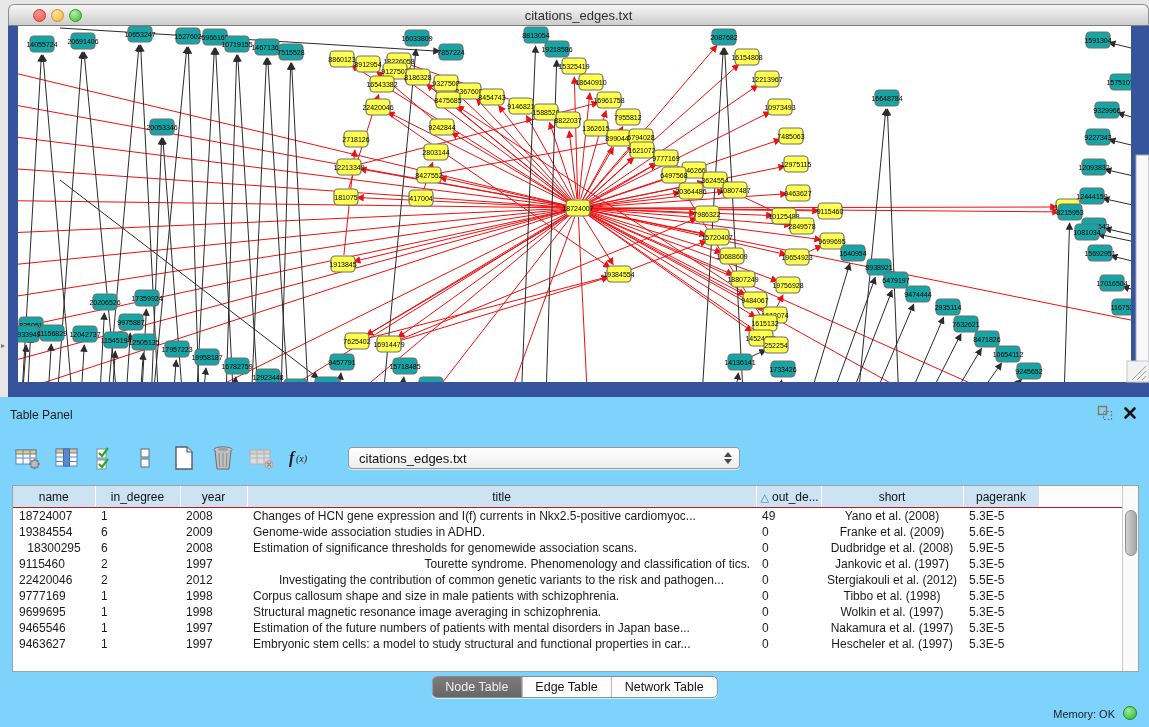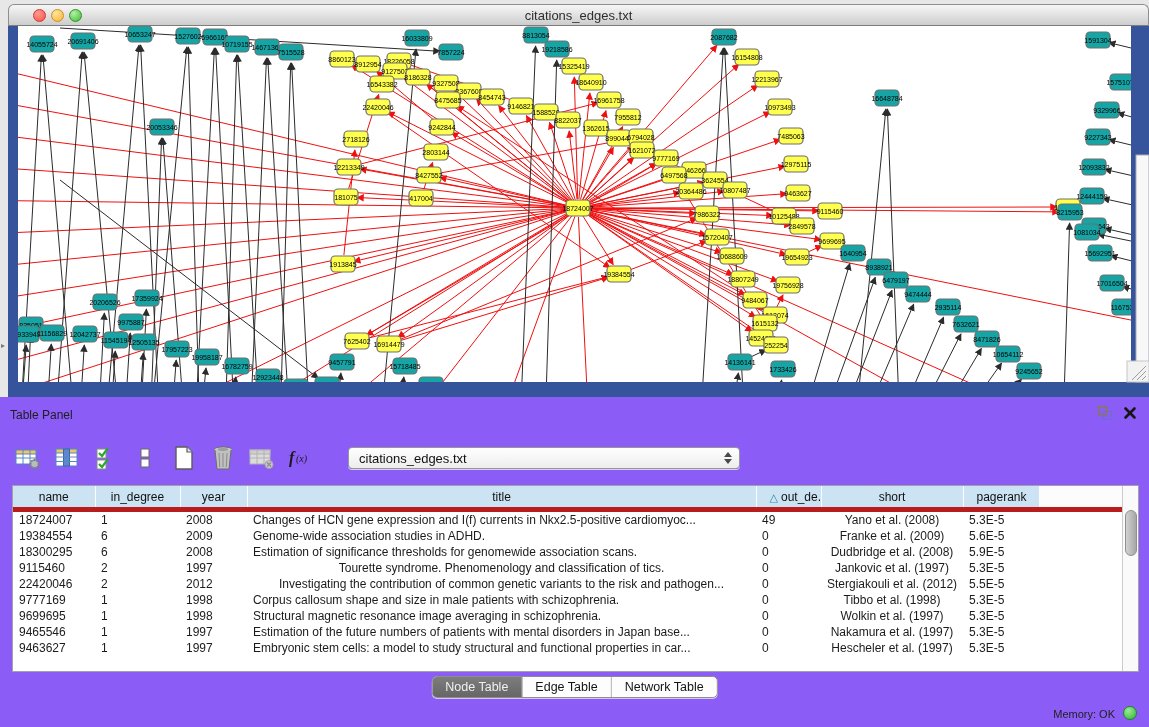--- a/index.html
+++ b/index.html
@@ -12,38 +12,38 @@
             border:1px solid #8f8f8f;border-bottom:1px solid #7d7d7d;border-radius:6px 6px 0 0;
             background:linear-gradient(#f6f6f6,#cdcdcd);}
   .tl{position:absolute;top:4px;width:13px;height:13px;border-radius:50%;box-sizing:border-box;}
   .tl.red{left:24px;background:radial-gradient(circle at 35% 30%,#ff9a94,#f94f44);border:1px solid #ce3a34;}
   .tl.yel{left:42px;background:radial-gradient(circle at 35% 30%,#ffe6a0,#f9b22f);border:1px solid #cf8f27;}
   .tl.grn{left:60px;background:radial-gradient(circle at 35% 30%,#b4f0a8,#3ebc2f);border:1px solid #2f9427;}
   #win-title{position:absolute;left:0;right:0;top:3px;text-align:center;font-size:13px;color:#2e2e2e;}
   #divider-handle{position:absolute;left:567px;top:397px;font-size:8px;color:#444;line-height:8px;}
   #left-edge-arrow{position:absolute;left:1px;top:342px;font-size:8px;color:#777;line-height:8px;}
   
-  #panel{position:absolute;top:397px;left:0;width:1149px;height:330px;background:#8b5cf6;}
+  #panel{position:absolute;top:397px;left:0;width:1149px;height:330px;background:#7dd3fc;}
   #panel-title{position:absolute;left:10px;top:11px;font-size:12px;color:#1e1e1e;}
   #float-btn{position:absolute;right:36px;top:8px;width:16px;height:16px;}
   #close-btn{position:absolute;right:12px;top:9px;width:14px;height:14px;}
   #toolbar{position:absolute;left:14px;top:42px;height:38px;display:flex;align-items:center;gap:11px;}
   .tbtn{display:inline-flex;align-items:center;justify-content:center;width:28px;height:28px;}
   #combo{margin-left:16px;width:392px;height:22px;box-sizing:border-box;border:1px solid #979797;border-radius:4px;
          background:linear-gradient(#ffffff,#ededed);display:flex;align-items:center;padding:0 22px 0 10px;
          font-size:13px;color:#111;position:relative;box-shadow:0 1px 0 rgba(255,255,255,.7);}
   #combo .stepper{position:absolute;right:7px;top:4px;display:flex;flex-direction:column;gap:2px;}
   #combo .stepper i{display:block;width:0;height:0;border-left:4px solid transparent;border-right:4px solid transparent;}
   #combo .stepper .up{border-bottom:5px solid #4a4a4a;}
   #combo .stepper .dn{border-top:5px solid #4a4a4a;}
   #scrollpane{position:absolute;left:12px;top:88px;width:1127px;height:187px;box-sizing:border-box;
               background:#fff;border:1px solid #a2a2a2;overflow:hidden;}
   #grid{border-collapse:collapse;table-layout:fixed;width:1110px;font-size:12px;}
-  #grid th{height:21px;background:#cbe3f3;border-right:1px solid #fdfdfd;border-bottom:5px solid #b91c1c;
-           font-weight:normal;text-align:center;padding:0 13px;white-space:nowrap;overflow:hidden;color:#111;}
+  #grid th{height:21px;background:#cbe3f3;border-right:1px solid #fdfdfd;border-bottom:1px solid #b91c1c;
+           font-weight:normal;text-align:center;padding:0 4px;white-space:nowrap;overflow:hidden;color:#111;}
   #grid th.filler{background:#fcfcfc;border-right:none;}
   #grid td{height:16px;line-height:16px;padding:0 6px;white-space:nowrap;overflow:hidden;color:#1b1b1b;}
   #grid .sort-tri{color:#2e86ab;font-size:11px;margin-right:3px;}
   #vscroll{position:absolute;right:0;top:0;bottom:0;width:15px;background:#fafafa;border-left:1px solid #cccccc;}
   #vthumb{position:absolute;left:2px;top:24px;width:10px;height:44px;border-radius:6px;
           background:linear-gradient(90deg,#d2d2d2,#a6a6a6);border:1px solid #8f8f8f;}
   #tabs{position:absolute;top:279px;left:50%;transform:translateX(-50%);display:flex;
         border:1px solid #8d8d8d;border-radius:5px;overflow:hidden;background:#fdfdfd;
         box-shadow:0 1px 0 rgba(255,255,255,.65);}
   .tab{padding:3px 13px;font-size:12.5px;color:#141414;border-left:1px solid #b3b3b3;white-space:nowrap;}
@@ -863,34 +863,34 @@
             <td style="text-align: left;">19384554</td>
             <td style="text-align: left;">6</td>
             <td style="text-align: left;">2009</td>
             <td style="text-align: left;">Genome-wide association studies in ADHD.</td>
             <td style="text-align: left;">0</td>
             <td style="text-align: center;">Franke et al. (2009)</td>
             <td style="text-align: left;">5.6E-5</td>
             <td></td>
           </tr>
           <tr>
-            <td style="text-align: left;">18300295</td>
+            <td style="text-align: center;">18300295</td>
             <td style="text-align: left;">6</td>
             <td style="text-align: left;">2008</td>
             <td style="text-align: left;">Estimation of significance thresholds for genomewide association scans.</td>
             <td style="text-align: left;">0</td>
             <td style="text-align: center;">Dudbridge et al. (2008)</td>
             <td style="text-align: left;">5.9E-5</td>
             <td></td>
           </tr>
           <tr>
             <td style="text-align: left;">9115460</td>
             <td style="text-align: left;">2</td>
             <td style="text-align: left;">1997</td>
-            <td style="text-align: center;">Tourette syndrome. Phenomenology and classification of tics.</td>
+            <td style="text-align: right;">Tourette syndrome. Phenomenology and classification of tics.</td>
             <td style="text-align: left;">0</td>
             <td style="text-align: center;">Jankovic et al. (1997)</td>
             <td style="text-align: left;">5.3E-5</td>
             <td></td>
           </tr>
           <tr>
             <td style="text-align: left;">22420046</td>
             <td style="text-align: left;">2</td>
             <td style="text-align: left;">2012</td>
             <td style="text-align: center;">Investigating the contribution of common genetic variants to the risk and pathogen...</td>

